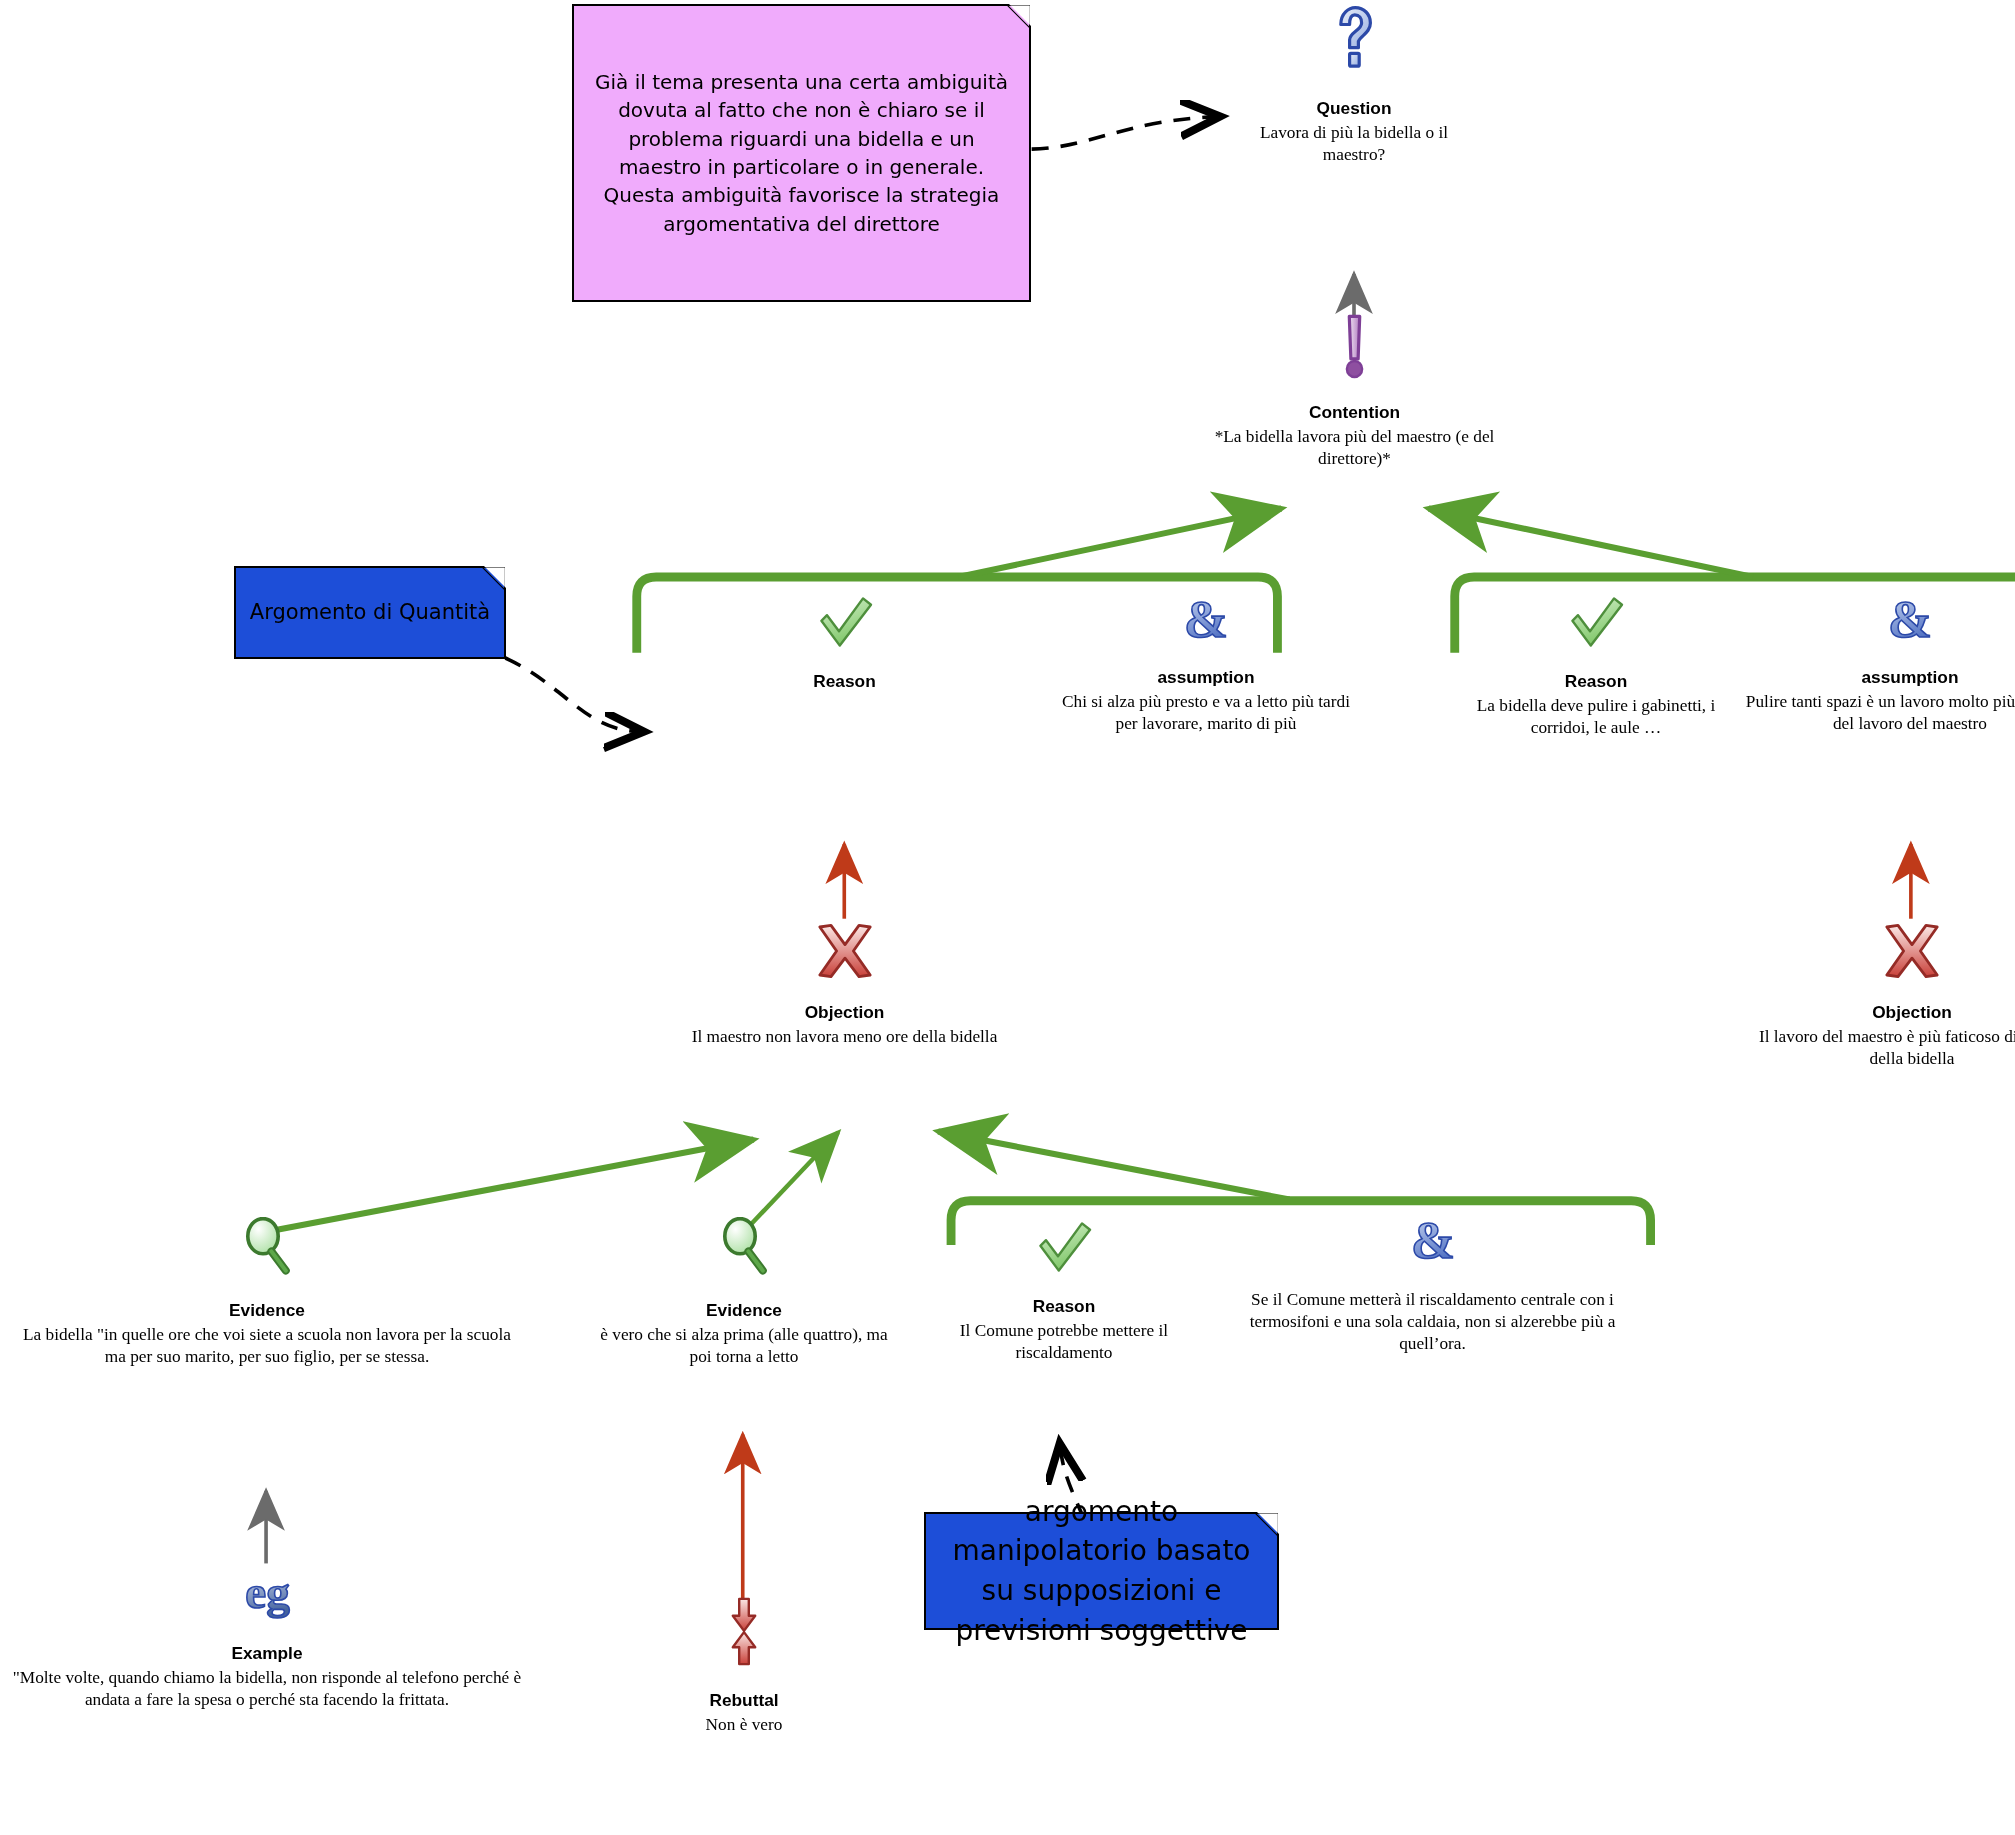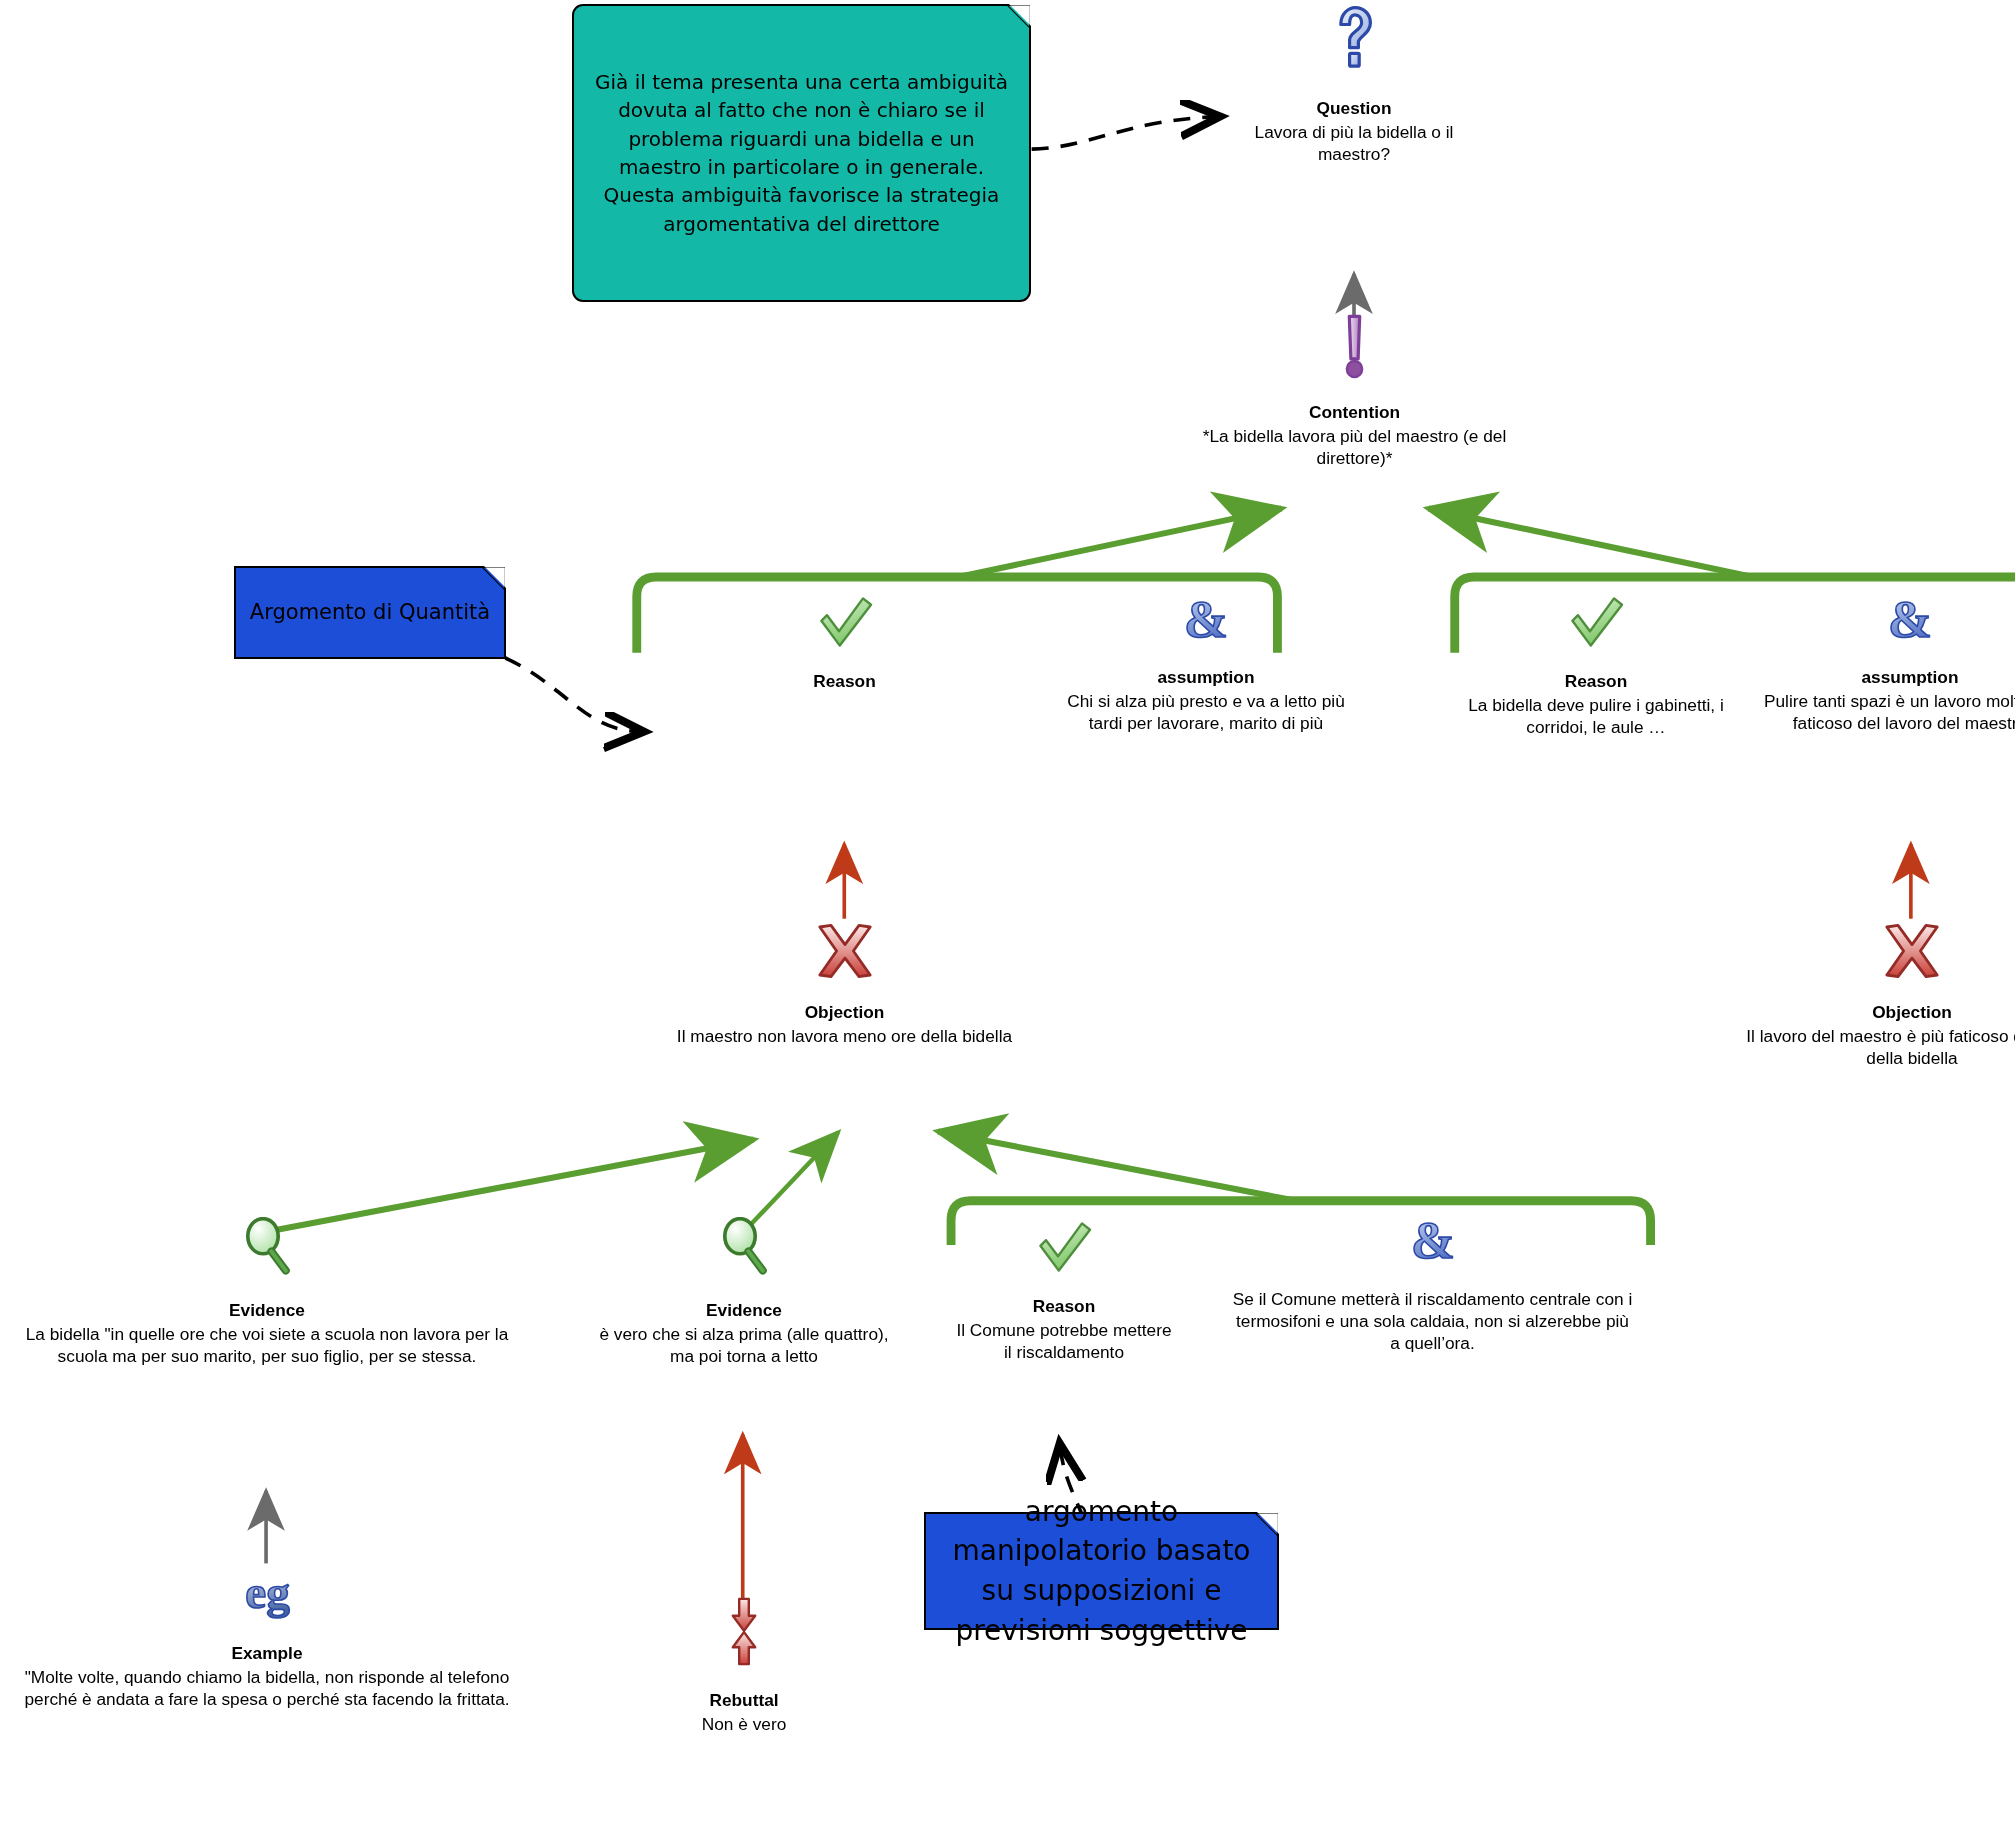--- a/index.html
+++ b/index.html
@@ -27,21 +27,21 @@
   .note .fold{
     position:absolute;right:-2px;top:-2px;
     width:0;height:0;
     border-left:22.6px solid transparent;
     border-top:22.6px solid #ffffff;
   }
   .note .foldline{
     position:absolute;right:-1.2px;top:-1.2px;width:23.4px;height:23.4px;
     pointer-events:none;
   }
-  .note-blue{background:#14b8a6;border-radius:11px;}
+  .note-blue{background:#f0abfc;}
   .note-green{background:#1d4ed8;}
   .note-txt{position:relative;z-index:2;padding:7.3px 10.5px;}
 
   
   .node{
     position:absolute;
     text-align:center;
     z-index:5;
   }
   .node .icon{
@@ -54,21 +54,21 @@
     color:#000;
     line-height:1.12;
     margin-bottom:4px;
     font-family:"Liberation Sans",sans-serif;
     margin-top:24px;
   }
   .node .bdy{
     font-size:17.3px;
     color:#000;
     line-height:1.26;
-    font-family:Liberation Sans, sans-serif;
+    font-family:Liberation Serif, serif;
   }
   .node.noTitle .bdy{margin-top:0;}
 </style>
 </head>
 <body>
 
 <div id="canvas">
 
   <svg id="wires" viewBox="0 0 5700 4554">
     <defs>

